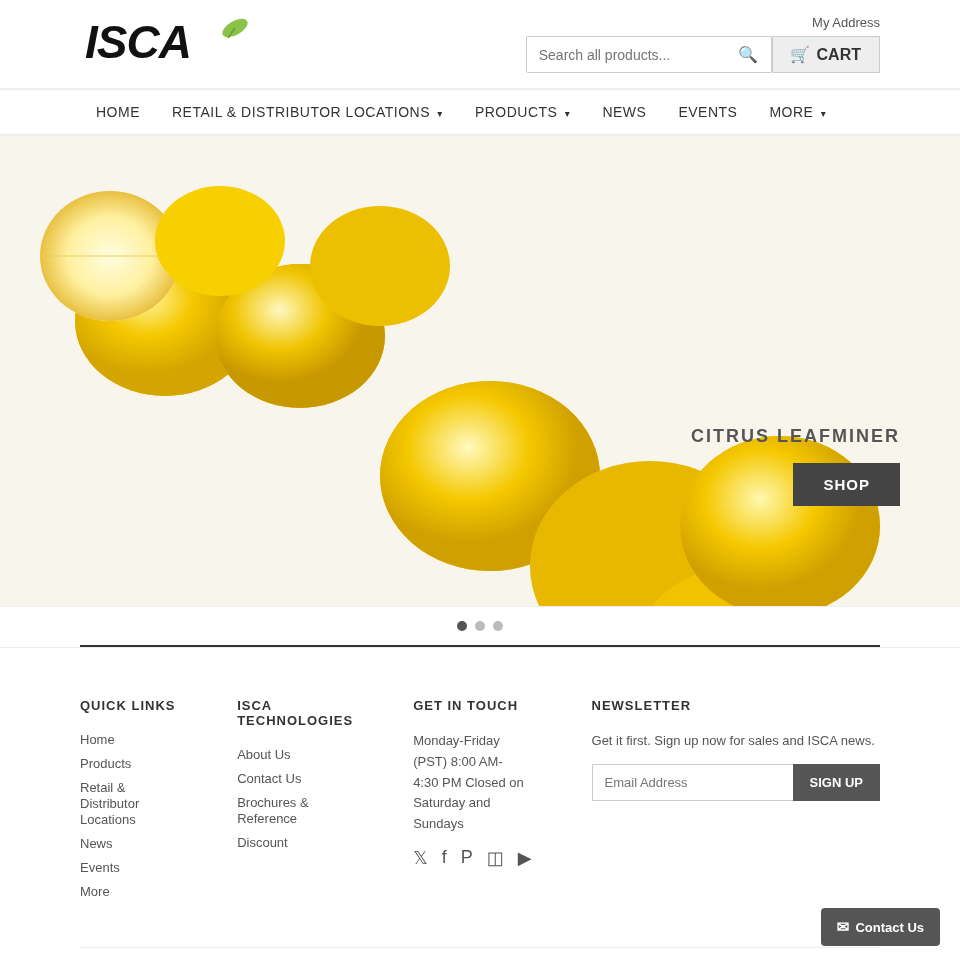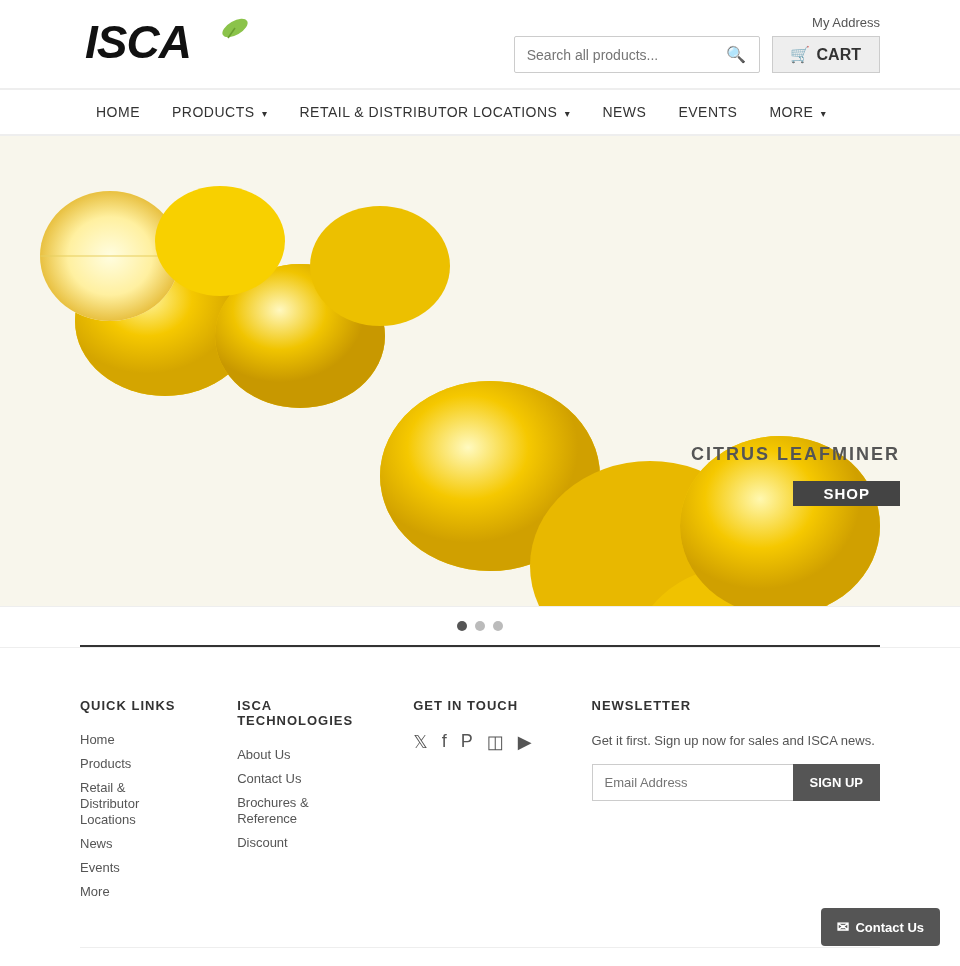--- a/index.html
+++ b/index.html
@@ -32,21 +32,21 @@
       border: 1px solid #ccc;
       padding: 8px 18px;
       font-size: 16px;
       font-weight: bold;
       cursor: pointer;
       color: #333;
     }
     .search-cart-row {
       display: flex;
       align-items: center;
-      gap: 12px;
+      gap: 0;
     }
     .search-box {
       display: flex;
       align-items: center;
       border: 1px solid #ccc;
       border-radius: 2px;
       overflow: hidden;
     }
     .search-box input {
       padding: 8px 12px;
@@ -117,21 +117,21 @@
       font-weight: 700;
       color: #555;
       letter-spacing: 2px;
       margin-bottom: 16px;
       text-transform: uppercase;
     }
     .hero-shop-btn {
       background: #444;
       color: #fff;
       border: none;
-      padding: 4px 30px;
+      padding: 13px 30px;
       font-size: 15px;
       font-weight: 600;
       letter-spacing: 1px;
       cursor: pointer;
       text-transform: uppercase;
     }
 
     
     .hero-dots {
       display: flex;
@@ -309,27 +309,27 @@
   </div>
 </div>
 
 <nav class="nav-bar">
   <ul>
     <li>
       <a href="#">HOME</a>
     </li>
     <li>
       <a href="#">
-        <span>PRODUCTS</span>
+        <span>RETAIL &amp; DISTRIBUTOR LOCATIONS</span>
         <span class="arrow">▾</span>
       </a>
     </li>
     <li>
       <a href="#">
-        <span>RETAIL &amp; DISTRIBUTOR LOCATIONS</span>
+        <span>PRODUCTS</span>
         <span class="arrow">▾</span>
       </a>
     </li>
     <li>
       <a href="#">NEWS</a>
     </li>
     <li>
       <a href="#">EVENTS</a>
     </li>
     <li>
@@ -432,20 +432,21 @@
       <ul>
         <li><a href="#">About Us</a></li>
         <li><a href="#">Contact Us</a></li>
         <li><a href="#">Brochures &amp; Reference</a></li>
         <li><a href="#">Discount</a></li>
       </ul>
     </div>
 
     <div class="footer-col">
       <h4>GET IN TOUCH</h4>
+      <p>Monday-Friday (PST) 8:00 AM- 4:30 PM Closed on Saturday and Sundays</p>
       <div class="social-icons">
         <a href="#" class="social-icon" title="Twitter">𝕏</a>
         <a href="#" class="social-icon" title="Facebook">f</a>
         <a href="#" class="social-icon" title="Pinterest">P</a>
         <a href="#" class="social-icon" title="Instagram">◫</a>
         <a href="#" class="social-icon" title="YouTube">▶</a>
       </div>
     </div>
 
     <div class="footer-col newsletter-col">

